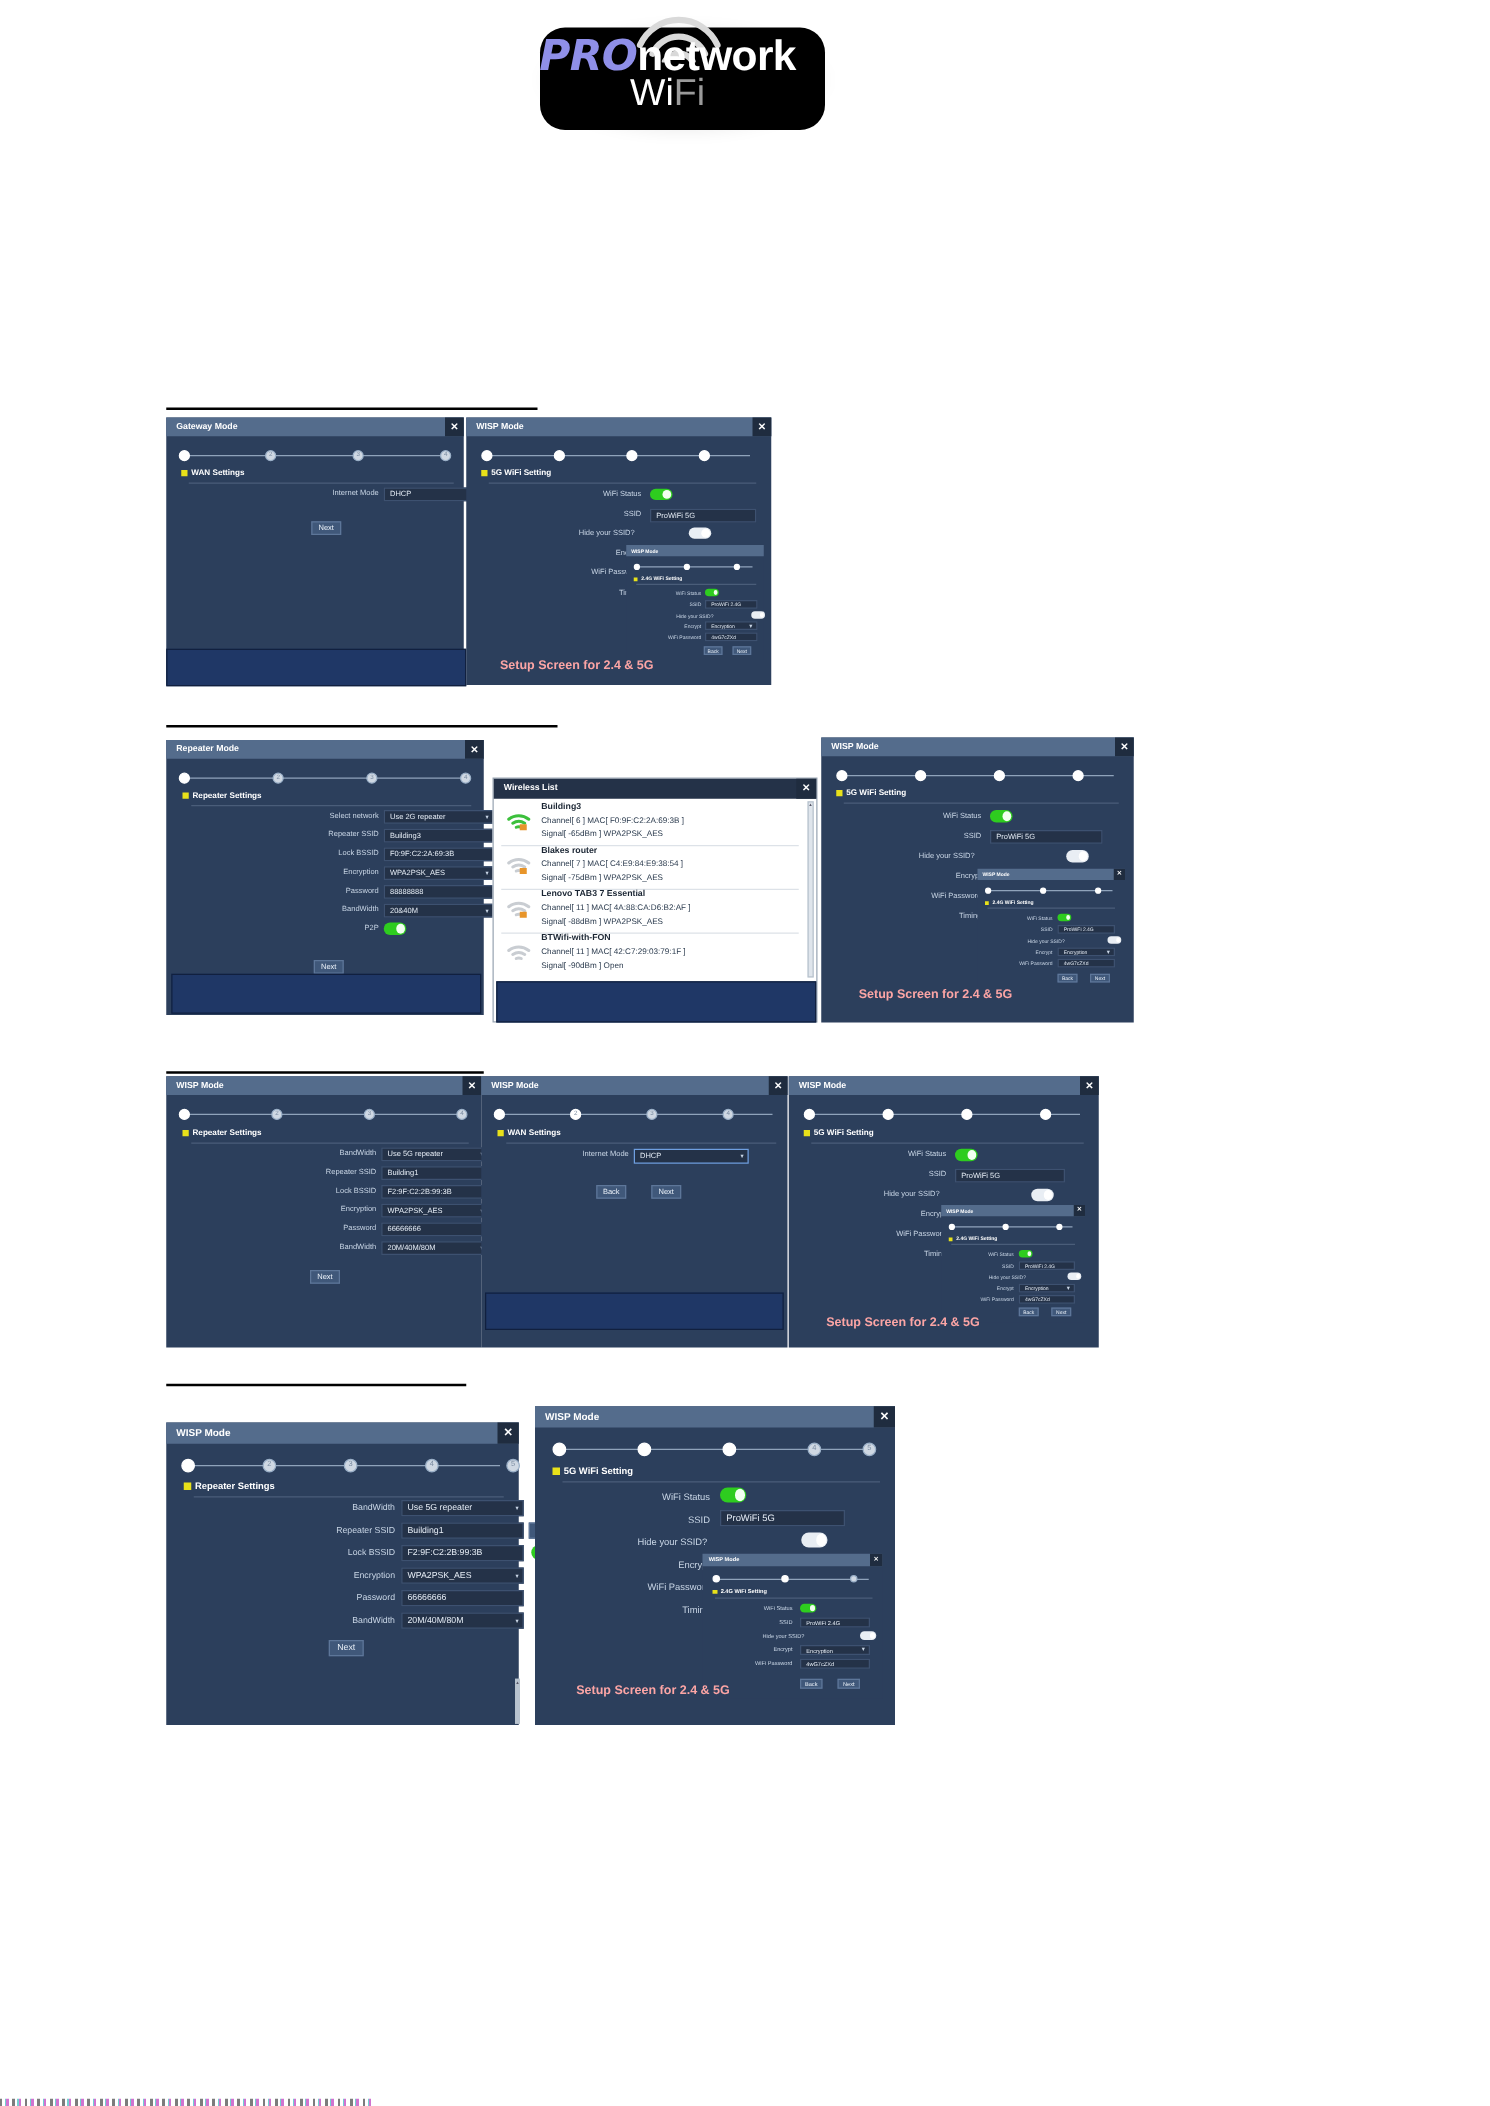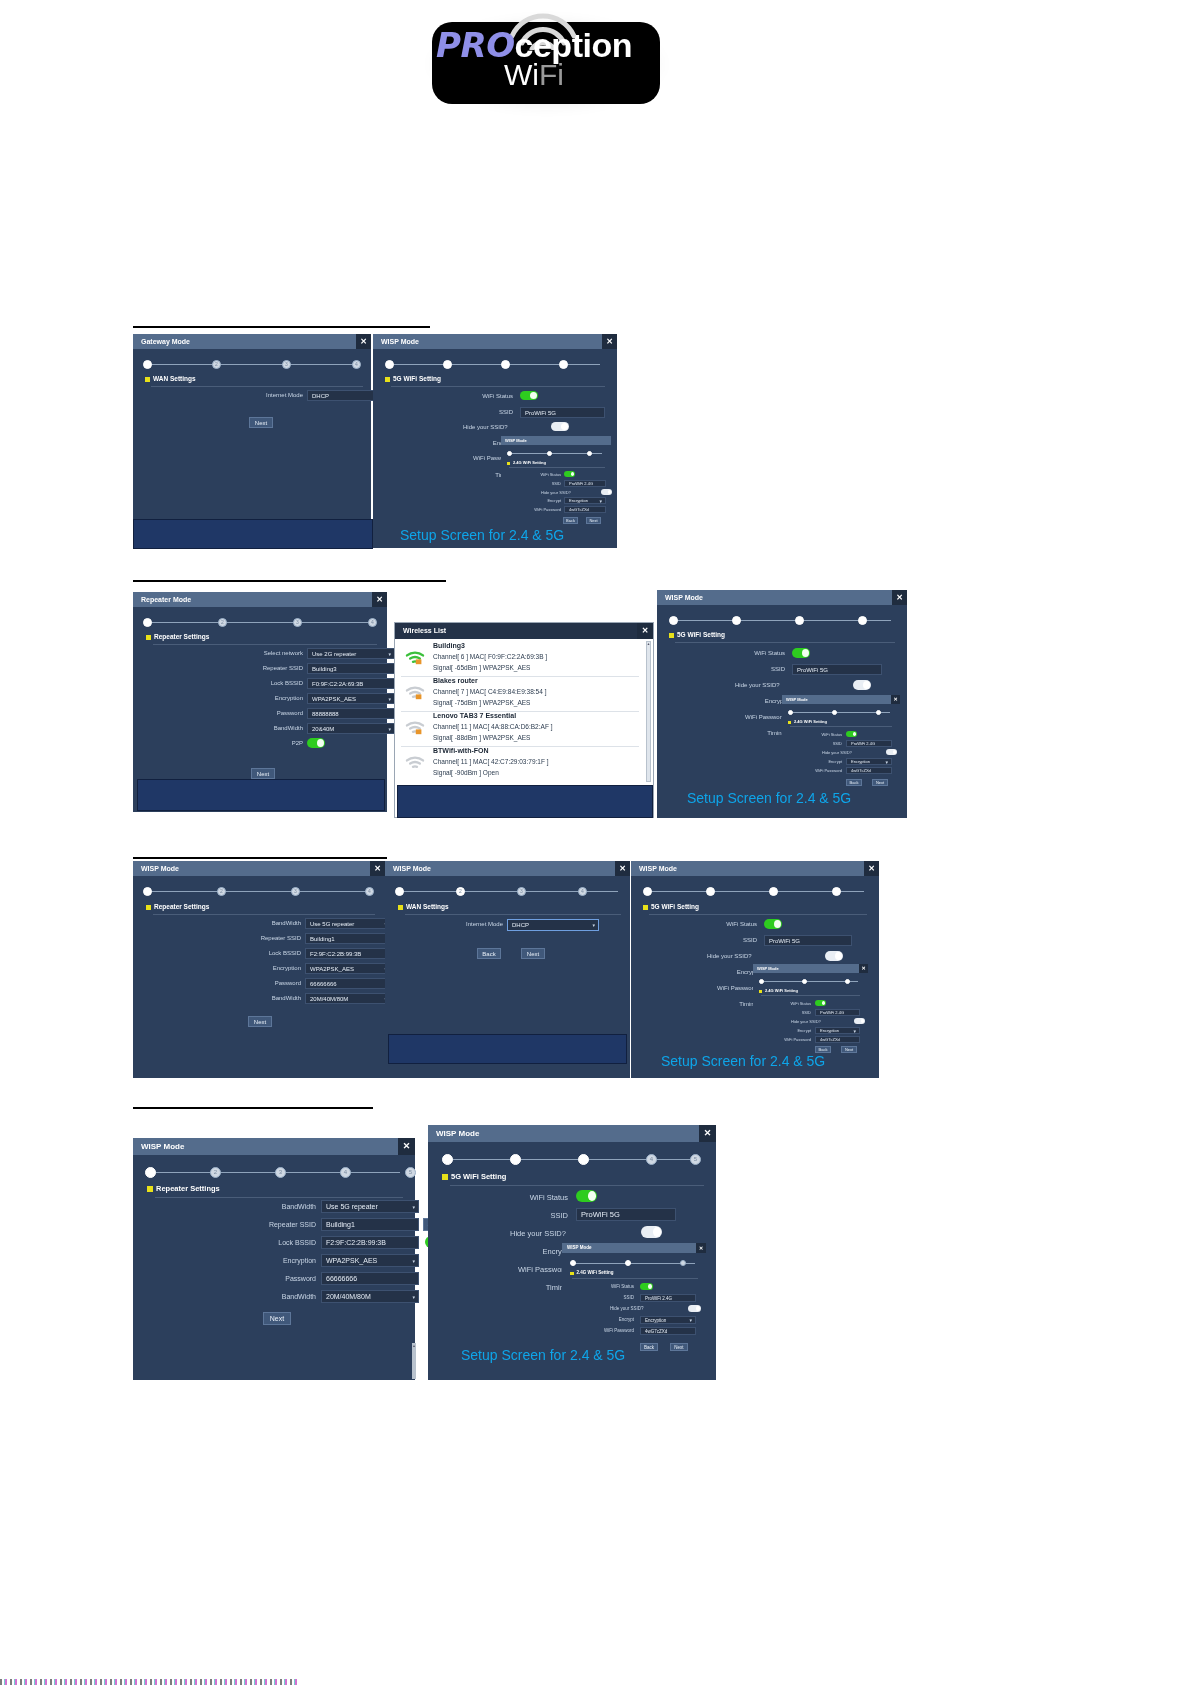--- a/index.html
+++ b/index.html
@@ -42,21 +42,21 @@
   .btn{position:absolute;background:#40587a;border:1px solid #5d7699;color:#e9f0f8;
     font-size:6px;text-align:center;box-sizing:border-box;cursor:pointer;}
   .tog{position:absolute;border-radius:10px;background:#2ecc1f;}
   .tog:after{content:"";position:absolute;right:1px;top:1px;bottom:1px;width:calc(50% - 2px);
     background:#f2fff0;border-radius:50%;}
   .tog.off{background:#e9eef4;}
   .tog.off:after{background:#ffffff;}
   .scrollbar{position:absolute;width:5px;background:#dfe5ec;border:1px solid #b8c2cd;box-sizing:border-box;}
   .scrollbar:before{content:"\25B4";position:absolute;top:-1px;left:0;right:0;font-size:4px;text-align:center;color:#556;}
   .blue-box{position:absolute;background:#1f3766;border:1px solid #11203f;}
-  .caption{position:absolute;color:#0ea5e9;font-size:14px;font-weight:400;white-space:nowrap;}
+  .caption{position:absolute;color:#fca5a5;font-size:10px;font-weight:700;white-space:nowrap;}
   .rule{position:absolute;background:#000000;height:2px;}
 
   
   .wl{position:absolute;background:#ffffff;border:1px solid #9aa6b4;box-sizing:border-box;}
   .wl-title{position:absolute;left:0;top:0;right:0;height:16px;background:#243248;color:#fff;
     font-size:7px;font-weight:700;line-height:16px;padding-left:8px;box-sizing:border-box;}
   .wl-row{position:absolute;left:6px;right:14px;border-bottom:1px solid #dde2e8;height:35px;}
   .wl-ic{position:absolute;left:4px;top:8px;width:20px;height:16px;}
   .wl-name{position:absolute;left:32px;top:1px;font-size:7px;font-weight:700;color:#1a2533;white-space:nowrap;}
   .wl-l2{position:absolute;left:32px;top:12px;font-size:6.5px;color:#2a3a4d;white-space:nowrap;}
@@ -68,21 +68,21 @@
 <body>
 
 <div class="logo-wrap">
   <div class="logo-shadow"></div>
   <div class="logo-plate"></div>
   <svg class="logo-arcs" viewBox="0 0 70 40">
     <path d="M4 26 A34 34 0 0 1 66 26" fill="none" stroke="#d9d9d9" stroke-width="5" stroke-linecap="round"></path>
     <path d="M14 33 A23 23 0 0 1 56 33" fill="none" stroke="#d9d9d9" stroke-width="5" stroke-linecap="round"></path>
     <path d="M24 39 A13 13 0 0 1 46 39" fill="none" stroke="#d9d9d9" stroke-width="5" stroke-linecap="round"></path>
   </svg>
-  <div class="logo-text1"><span class="logo-pro">PRO</span><span class="logo-ception">ception</span></div>
+  <div class="logo-text1"><span class="logo-pro">PRO</span><span class="logo-ception">network</span></div>
   <div class="logo-text2"><span class="logo-wi">Wi</span><span class="logo-fi">Fi</span></div>
 </div>
 
 <div class="rule" style="left:133px;top:326px;width:297px;"></div>
 
 <div class="dlg" style="left:133px;top:334px;width:238px;height:214px;">
   <div class="dlg-title">Gateway Mode</div>
   <div class="dlg-close">✕</div>
   <div class="steps" style="left:10px;top:26px;width:218px;">
     <div class="line"></div>

